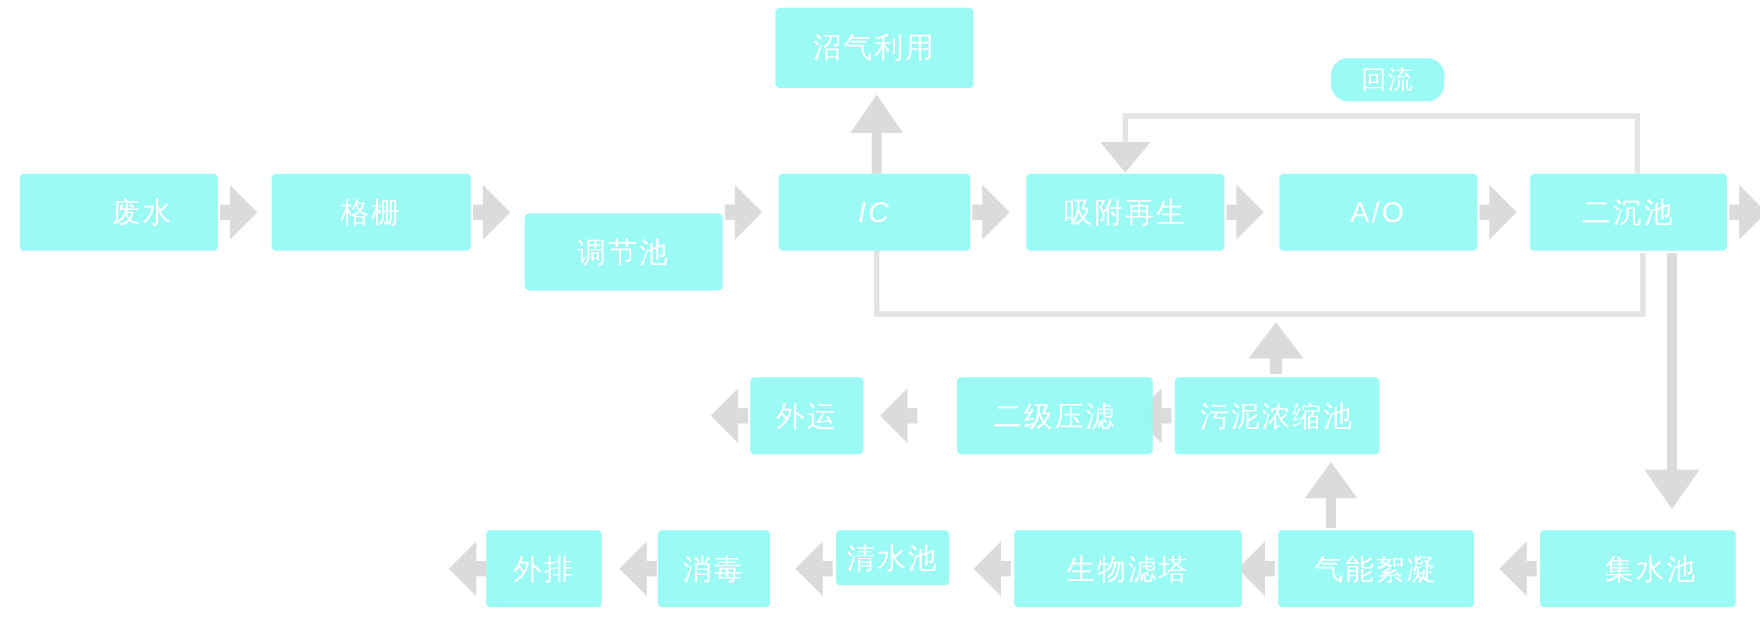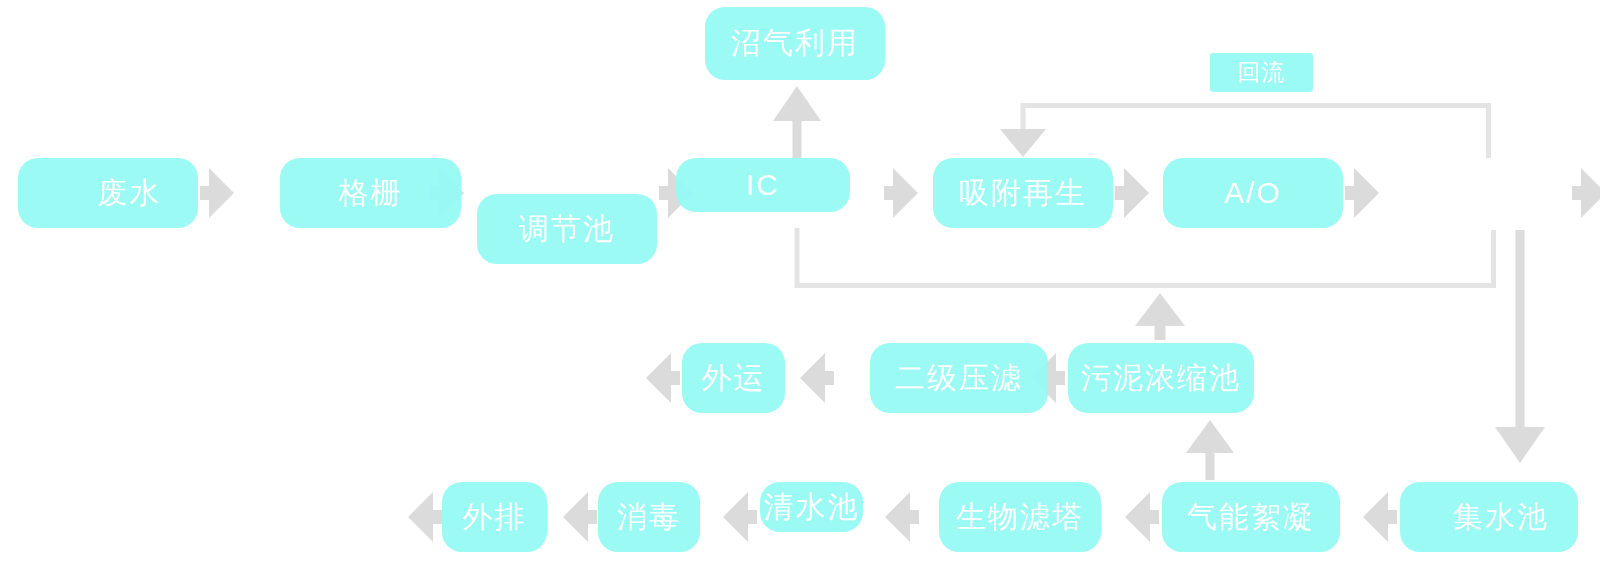--- a/index.html
+++ b/index.html
@@ -16,28 +16,28 @@
     width:1600px;height:563px;
     overflow:hidden;
     background:var(--background);
     font-family:"Liberation Sans","DejaVu Sans",sans-serif;
   }
   .layer{position:absolute;left:0;top:0;}
   .node{
     position:absolute;
     background:var(--node-fill);
     color:var(--node-text);
-    border-radius:20px;
+    border-radius:4px;
     display:flex;align-items:center;justify-content:center;
-    font-size:30px;
+    font-size:26px;
     letter-spacing:2px;
     white-space:nowrap;
     opacity:0.96;
   }
-  .node.small{font-size:23px;border-radius:3px;letter-spacing:1px;}
+  .node.small{font-size:23px;border-radius:15px;letter-spacing:1px;}
   .arrow{fill:var(--arrow-fill);}
   .line{stroke:var(--line-stroke);stroke-width:5;fill:none;}
 </style>
 </head>
 <body>
 
 <div class="stage">
 
   <svg class="layer" width="1600" height="563" viewBox="0 0 1600 563">
     <defs>
@@ -82,33 +82,34 @@
 
     <use href="#arrowL" class="arrow" transform="translate(408,517)"></use>
     <use href="#arrowL" class="arrow" transform="translate(563,517)"></use>
     <use href="#arrowL" class="arrow" transform="translate(723,517)"></use>
     <use href="#arrowL" class="arrow" transform="translate(885,517)"></use>
     <use href="#arrowL" class="arrow" transform="translate(1125,517)"></use>
     <use href="#arrowL" class="arrow" transform="translate(1363,517)"></use>
   </svg>
 
   <div class="node" style="left:18px;top:158px;width:180px;height:70px;padding-left:43px;">废水</div>
-  <div class="node" style="left:247px;top:158px;width:181px;height:70px;margin-left:33px;">格栅</div>
+  <div class="node" style="left:247px;top:158px;width:181px;height:70px;">格栅</div>
   <div class="node" style="left:477px;top:158px;width:180px;height:70px;margin-top:36px;">调节池</div>
-  <div class="node" style="left:676px;top:158px;width:174px;height:54px;">IC</div>
+  <div class="node" style="left:708px;top:158px;width:174px;height:70px;font-style:italic;">IC</div>
   <div class="node" style="left:933px;top:158px;width:180px;height:70px;">吸附再生</div>
   <div class="node" style="left:1163px;top:158px;width:180px;height:70px;">A/O</div>
+  <div class="node" style="left:1391px;top:158px;width:179px;height:70px;">二沉池</div>
 
   <div class="node" style="left:705px;top:7px;width:180px;height:73px;">沼气利用</div>
   <div class="node small" style="left:1210px;top:53px;width:103px;height:39px;">回流</div>
 
   <div class="node" style="left:682px;top:343px;width:103px;height:70px;">外运</div>
   <div class="node" style="left:870px;top:343px;width:178px;height:70px;">二级压滤</div>
   <div class="node" style="left:1068px;top:343px;width:186px;height:70px;text-align:center;">污泥浓缩池</div>
 
   <div class="node" style="left:442px;top:482px;width:105px;height:70px;">外排</div>
   <div class="node" style="left:598px;top:482px;width:102px;height:70px;text-align:right;">消毒</div>
   <div class="node" style="left:760px;top:482px;width:103px;height:50px;">清水池</div>
-  <div class="node" style="left:922px;top:482px;width:162px;height:70px;margin-left:17px;">生物滤塔</div>
+  <div class="node" style="left:922px;top:482px;width:207px;height:70px;">生物滤塔</div>
   <div class="node" style="left:1162px;top:482px;width:178px;height:70px;">气能絮凝</div>
   <div class="node" style="left:1400px;top:482px;width:178px;height:70px;padding-left:24px;">集水池</div>
 
 </div>
 
 </body></html>

